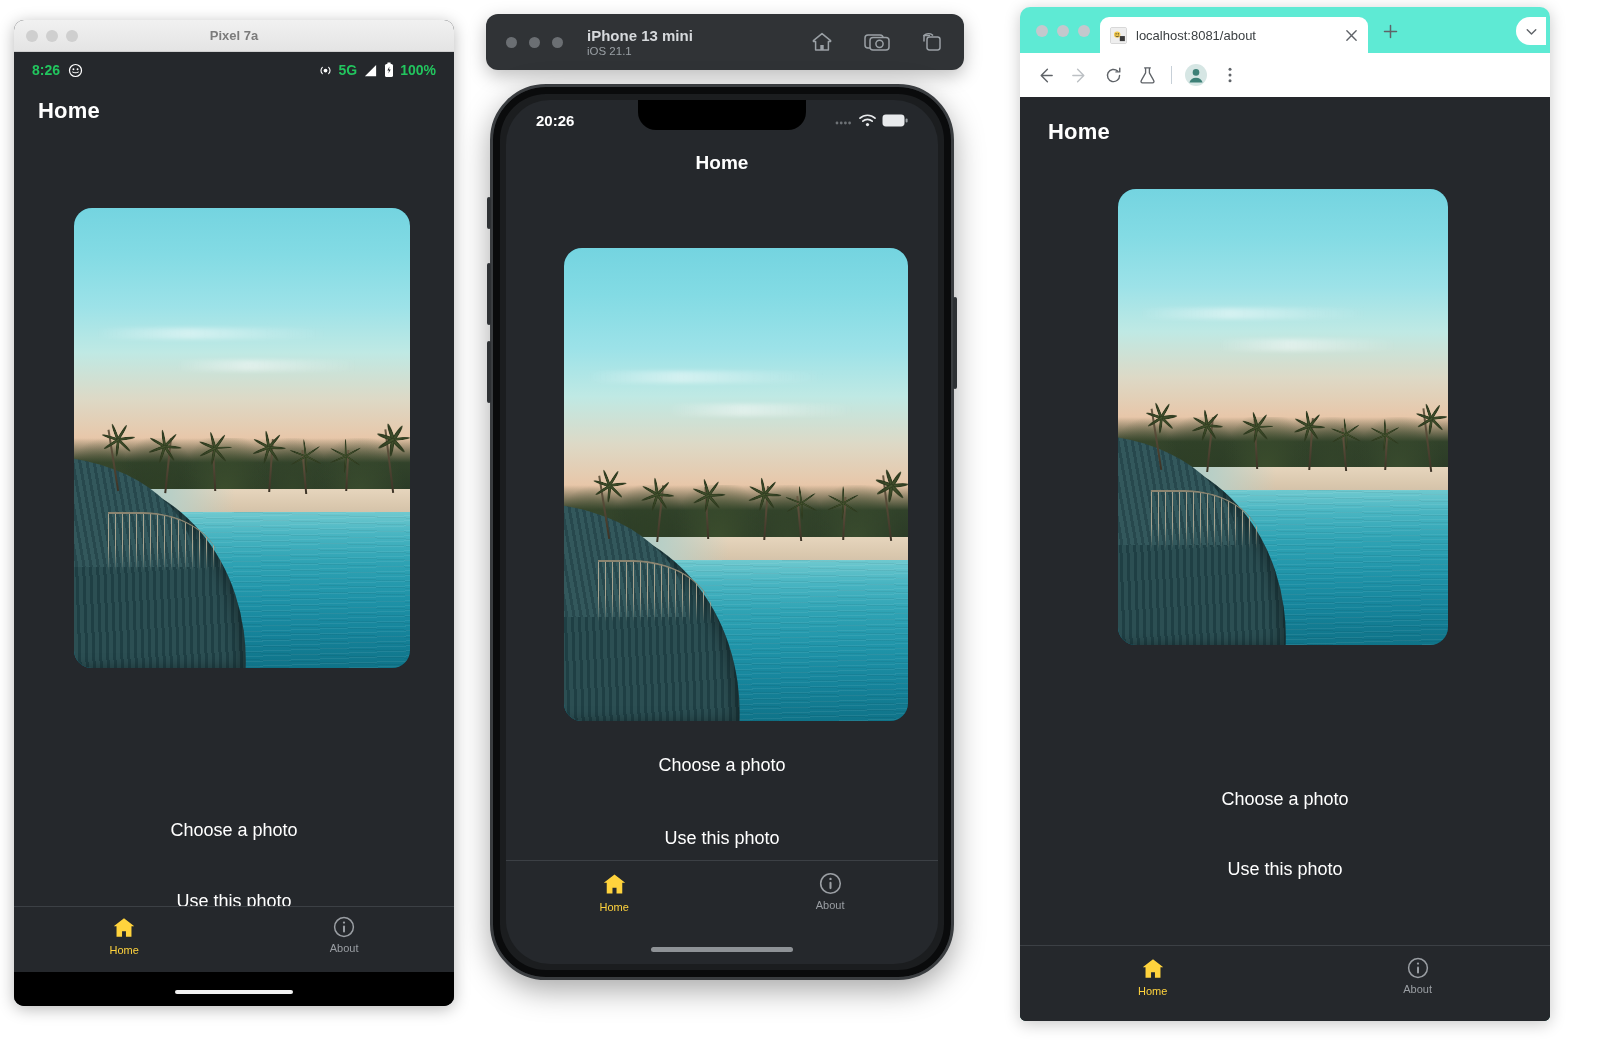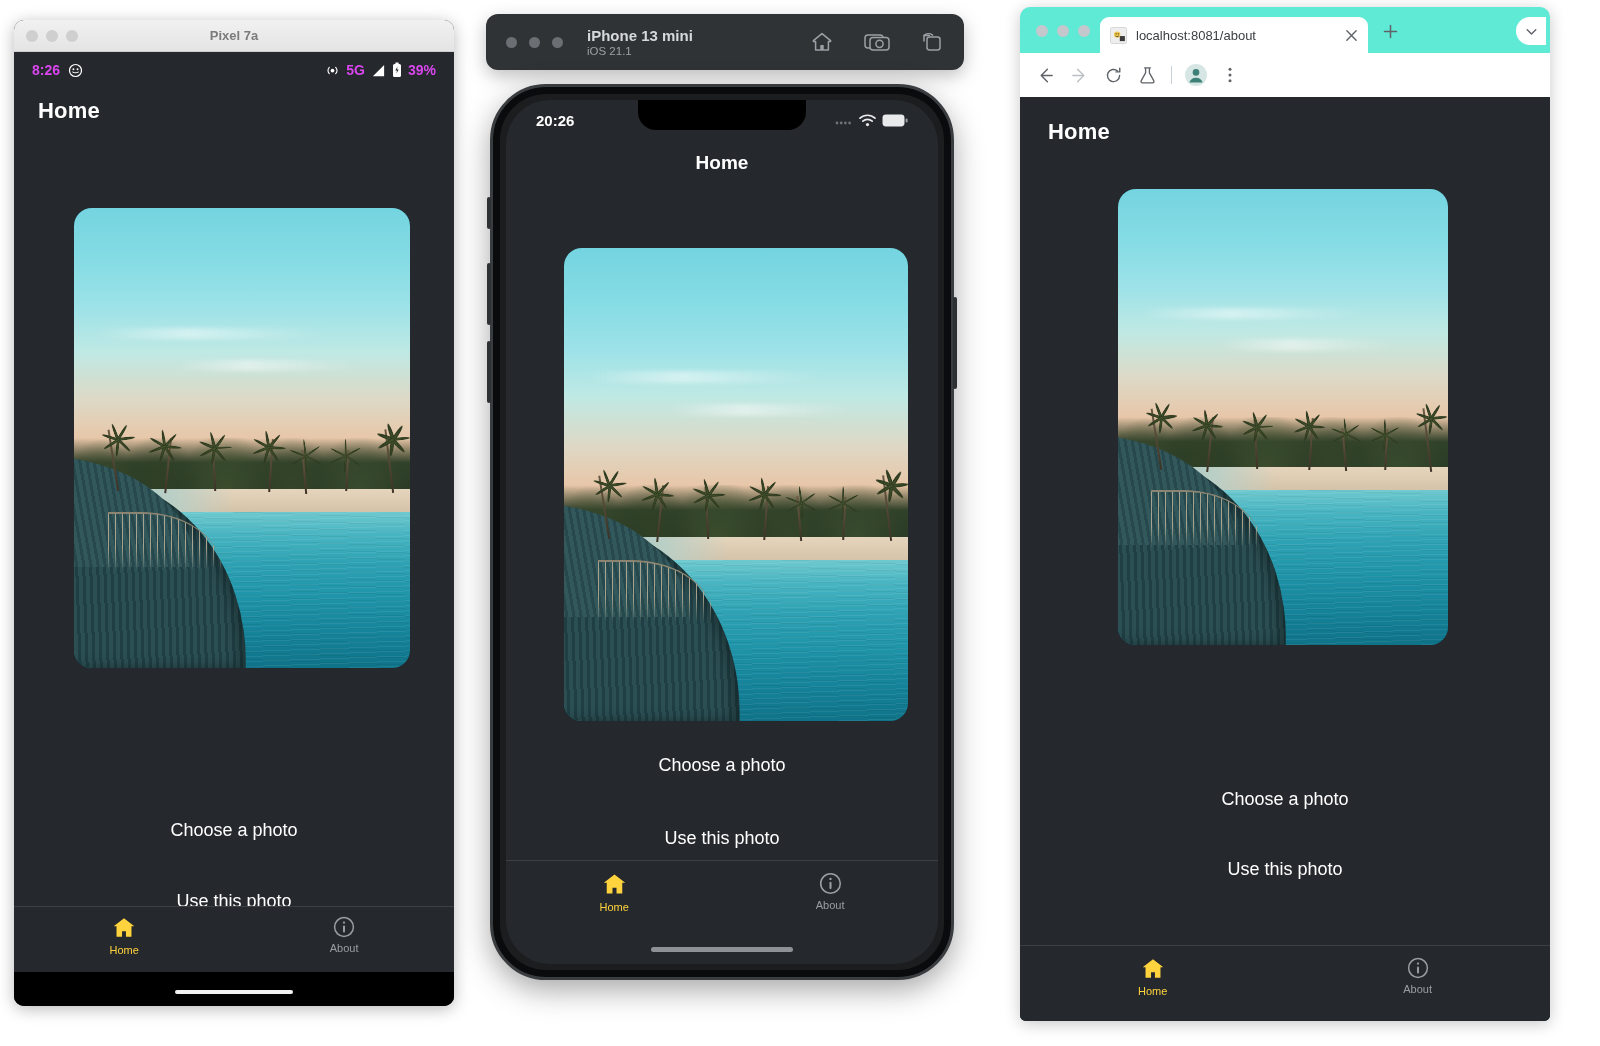--- a/index.html
+++ b/index.html
@@ -140,21 +140,21 @@
     display:flex; align-items:center; position:relative;
   }
   .mac-dots { display:flex; gap:8px; padding-left:12px; }
   .mac-dots i { width:12px; height:12px; border-radius:50%; background:#cfcfcf; display:block; }
   #android .titlebar .t {
     position:absolute; left:0; right:0; text-align:center;
     font-size:13px; font-weight:bold; color:#7b7b7b;
   }
   #android .screen { position:absolute; left:0; right:0; top:32px; bottom:0; background:#25282c; }
   #and-status { height:36px; display:flex; align-items:center; justify-content:space-between;
-                padding:0 18px; color:#d946ef; font-size:14px; font-weight:bold; }
+                padding:0 18px; color:#22c55e; font-size:14px; font-weight:bold; }
   #and-status .right { display:flex; align-items:center; gap:6px; }
   #and-navbar { position:absolute; left:0; right:0; bottom:0; height:34px; background:#000; }
   #and-navbar .pill { position:absolute; left:50%; transform:translateX(-50%); bottom:12px;
                       width:118px; height:4px; border-radius:2px; background:#f2f2f2; }
 
   
   #iphone-chrome {
     position:absolute; left:486px; top:14px; width:478px; height:56px;
     background:#303336; border-radius:12px;
     display:flex; align-items:center; padding:0 20px;
@@ -256,21 +256,21 @@
                 <path d="M14 2v12H2z" fill="#fff"></path>
               </svg>
           </span>
           <span>
             <svg width="10" height="16" viewBox="0 0 10 16">
                 <rect x="1" y="2" width="8" height="13" rx="1.6" fill="#fff"></rect>
                 <rect x="3.3" y="0.4" width="3.4" height="1.8" rx=".6" fill="#fff"></rect>
                 <path d="M5.4 4.6L3.4 8.6h1.6l-.6 3 2.3-4.2H5.1z" fill="#25282c"></path>
               </svg>
           </span>
-          <span>39%</span>
+          <span>100%</span>
         </div>
       </div>
 
       <div class="app-title" style="font-size:22px;padding:10px 0 0 24px;">Home</div>
 
       <div class="photo" style="position:absolute;left:60px;top:156px;width:336px;height:460px;">
         <div class="ph-sky"></div>
         <div class="ph-cloud" style="left:6%;top:26%;"></div>
         <div class="ph-cloud" style="left:30%;top:33%;width:55%;"></div>
         <div class="ph-veg"></div>

